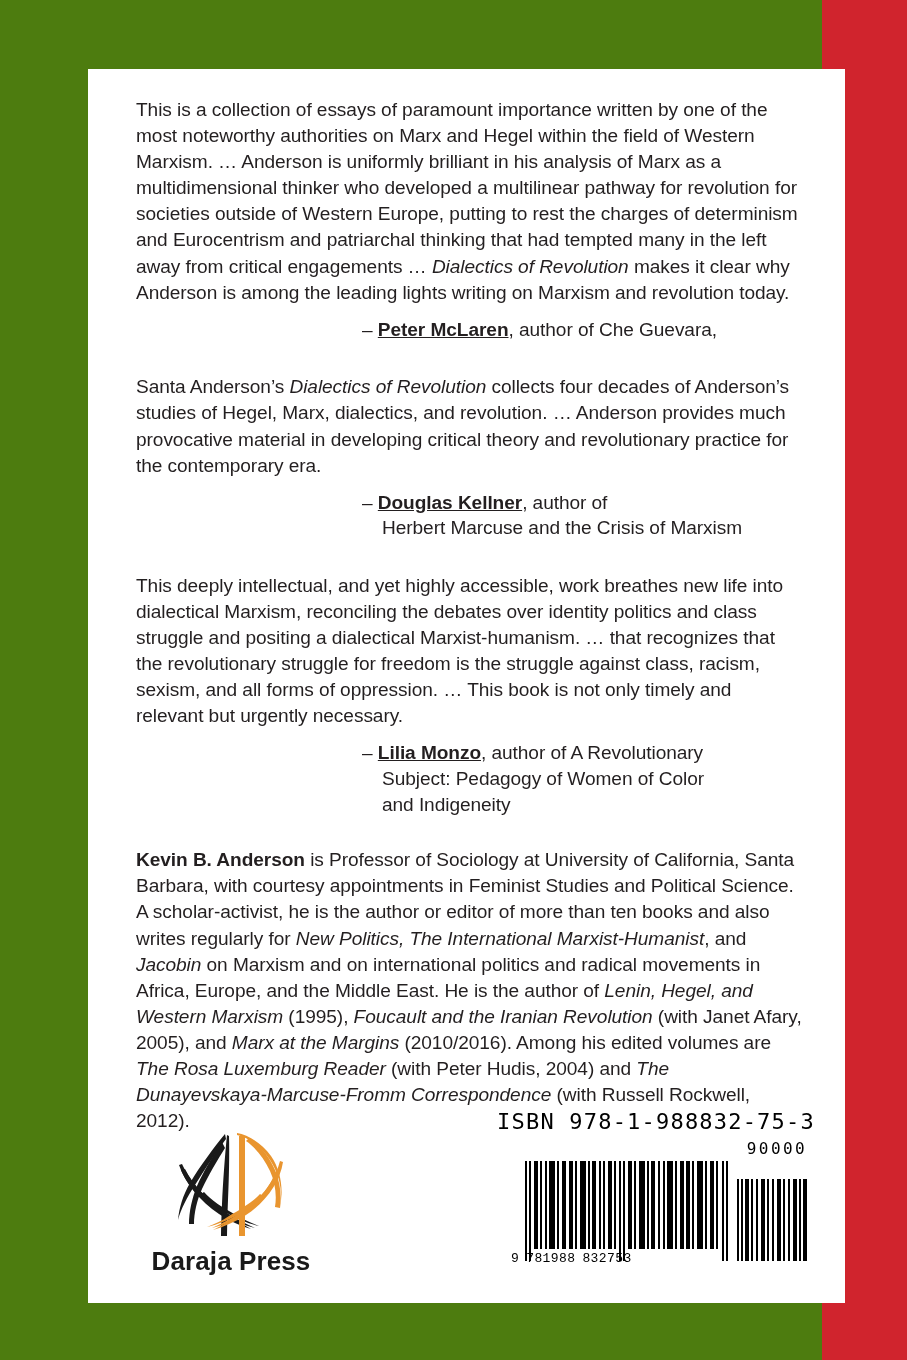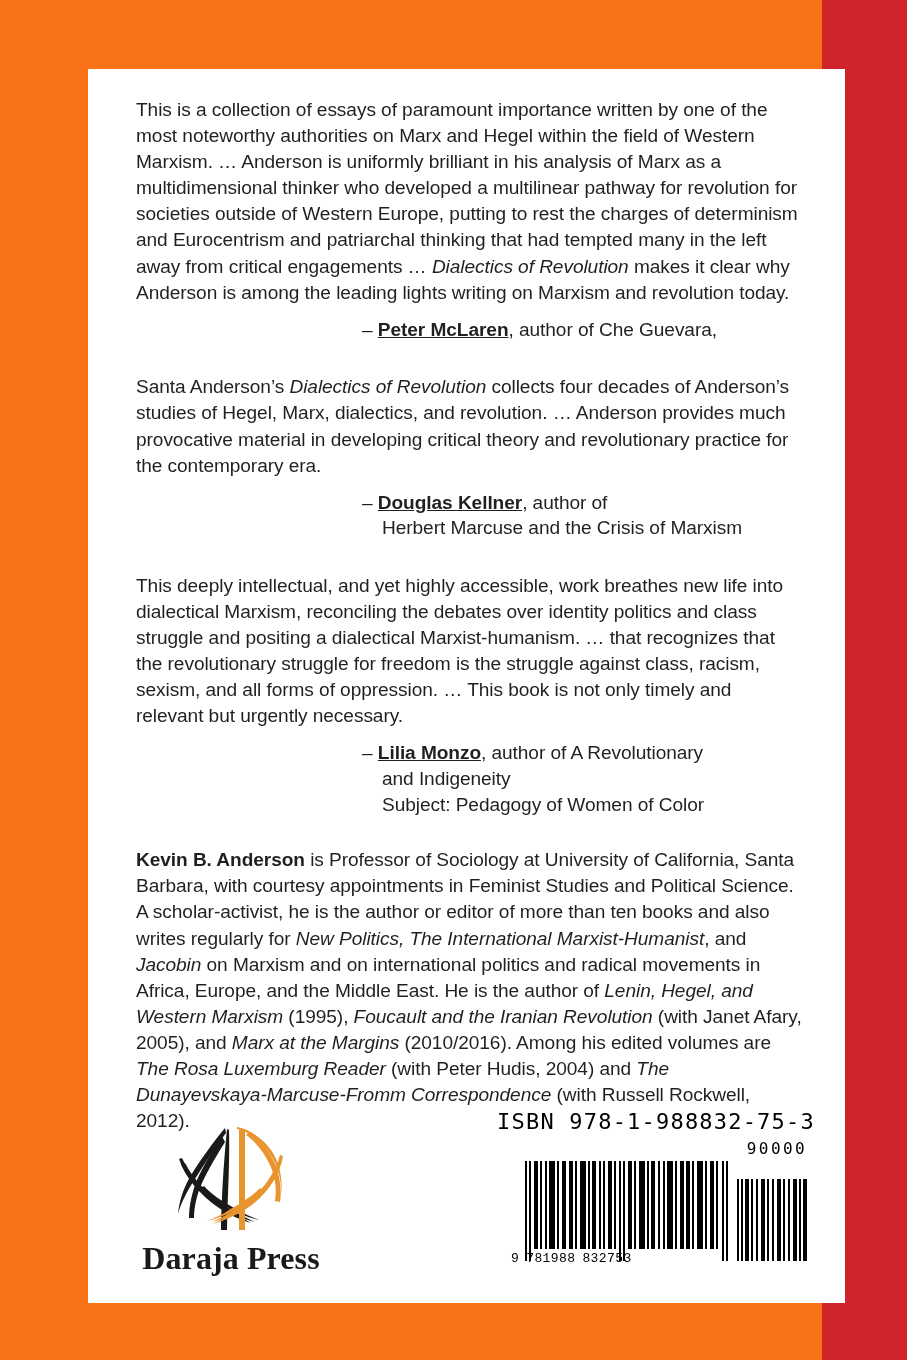--- a/index.html
+++ b/index.html
@@ -12,21 +12,21 @@
   body {
     background: #d0242d;
     font-family: "Liberation Sans", sans-serif;
     overflow: hidden;
   }
 
   #back-cover {
     position: relative;
     width: 822px;
     height: 1360px;
-    background: #f97316;
+    background: #4d7c0f;
   }
 
   
   #white-panel {
     position: absolute;
     left: 88px;
     top: 69px;
     width: 757px;
     height: 1234px;
     background: #ffffff;
@@ -90,23 +90,23 @@
   }
 
   #logo-mark {
     width: 128px;
     height: 112px;
     margin: 0 auto 6px auto;
     display: block;
   }
 
   #publisher-name {
-    font-family: Liberation Serif, serif;
+    font-family: Liberation Sans, sans-serif;
     font-weight: 700;
-    font-size: 32px;
+    font-size: 26px;
     letter-spacing: 0.1px;
     color: #1a1a1a;
     white-space: nowrap;
   }
 
   
   #barcode-area {
     position: absolute;
     right: 0;
     bottom: 0;
@@ -193,21 +193,21 @@
         <p class="blurb-text"><span>Santa Anderson’s </span><i>Dialectics of Revolution</i><span> collects four decades of Anderson’s studies of Hegel, Marx, dialectics, and revolution. … Anderson provides much provocative material in developing critical theory and revolutionary practice for the contemporary era.</span></p>
         <div class="gap-after-blurb"></div>
         <p class="attribution"><span class="dash">–</span>&nbsp;<span class="name">Douglas Kellner</span><span>, author of</span><span class="cont work">Herbert Marcuse and the Crisis of Marxism</span></p>
       </div>
 
       <div class="gap-between-quotes"></div>
 
       <div class="blurb-block">
         <p class="blurb-text"><span>This deeply intellectual, and yet highly accessible, work breathes new life into dialectical Marxism, reconciling the debates over identity politics and class struggle and positing a dialectical Marxist-humanism. … that recognizes that the revolutionary struggle for freedom is the struggle against class, racism, sexism, and all forms of oppression. … This book is not only timely and relevant but urgently necessary.</span></p>
         <div class="gap-after-blurb"></div>
-        <p class="attribution"><span class="dash">–</span>&nbsp;<span class="name">Lilia Monzo</span><span>, author of </span><span class="work">A Revolutionary</span><span class="cont work">and Indigeneity</span><span class="cont work">Subject: Pedagogy of Women of Color</span></p>
+        <p class="attribution"><span class="dash">–</span>&nbsp;<span class="name">Lilia Monzo</span><span>, author of </span><span class="work">A Revolutionary</span><span class="cont work">Subject: Pedagogy of Women of Color</span><span class="cont work">and Indigeneity</span></p>
       </div>
 
       <div class="gap-before-bio"></div>
 
       <p class="bio-text"><b>Kevin B. Anderson</b><span> is Professor of Sociology at University of California, Santa Barbara, with courtesy appointments in Feminist Studies and Political Science. A scholar-activist, he is the author or editor of more than ten books and also writes regularly for </span><i>New Politics, The International Marxist-Humanist</i><span>, and </span><i>Jacobin</i><span> on Marxism and on international politics and radical movements in Africa, Europe, and the Middle East. He is the author of </span><i>Lenin, Hegel, and Western Marxism</i><span> (1995), </span><i>Foucault and the Iranian Revolution</i><span> (with Janet Afary, 2005), and </span><i>Marx at the Margins</i><span> (2010/2016). Among his edited volumes are </span><i>The Rosa Luxemburg Reader</i><span> (with Peter Hudis, 2004) and </span><i>The Dunayevskaya-Marcuse-Fromm Correspondence</i><span> (with Russell Rockwell, 2012).</span></p>
 
     </div>
 
     <div id="footer">
 

